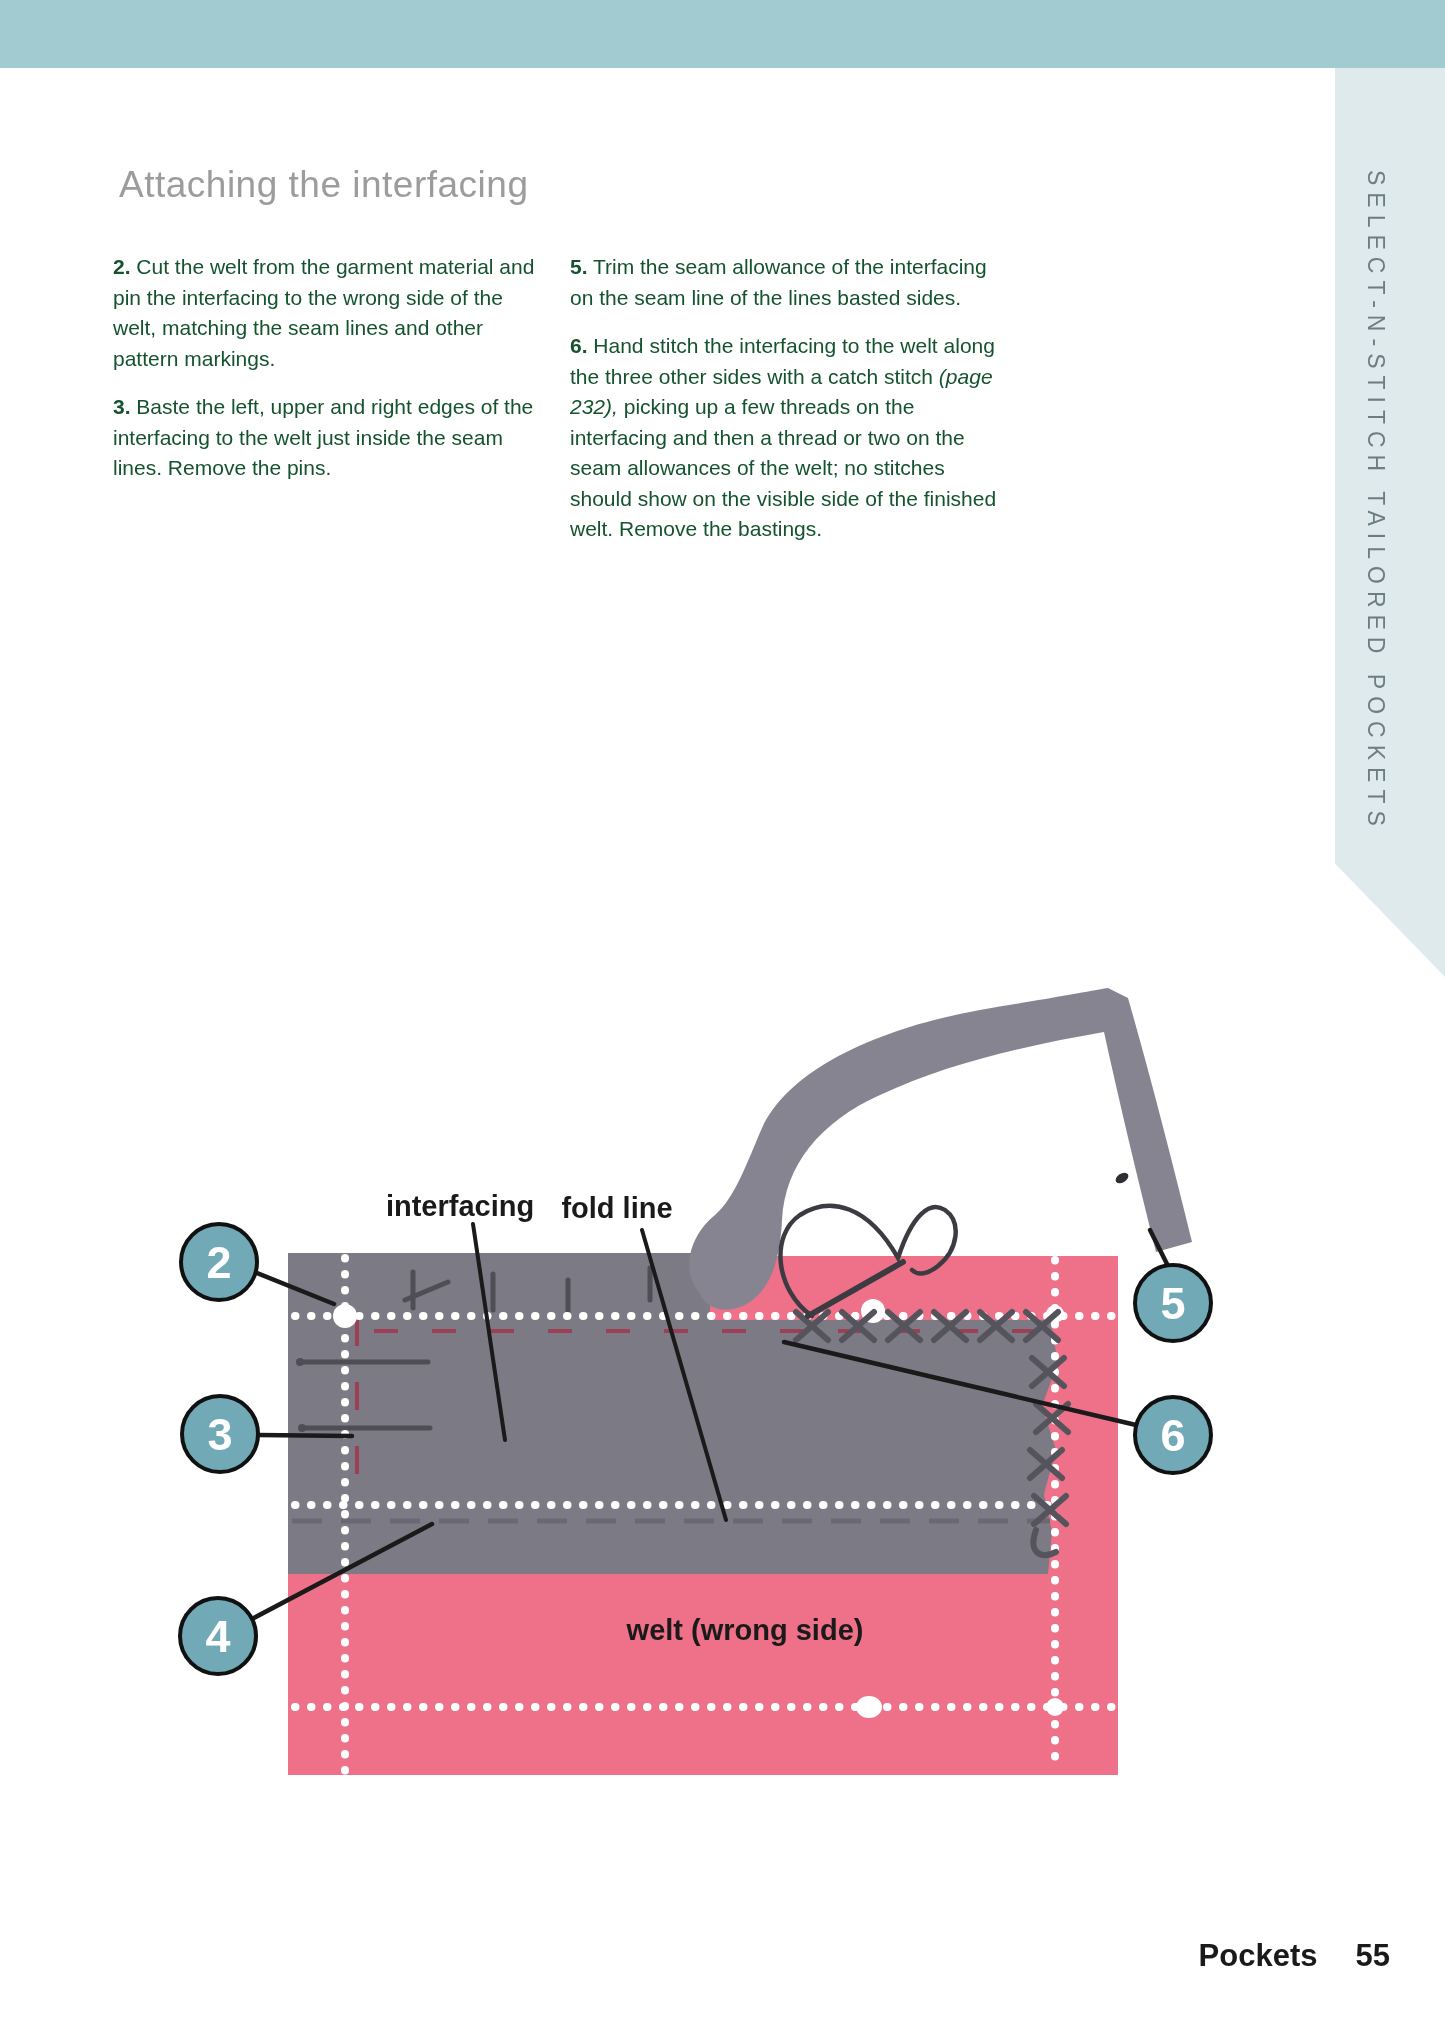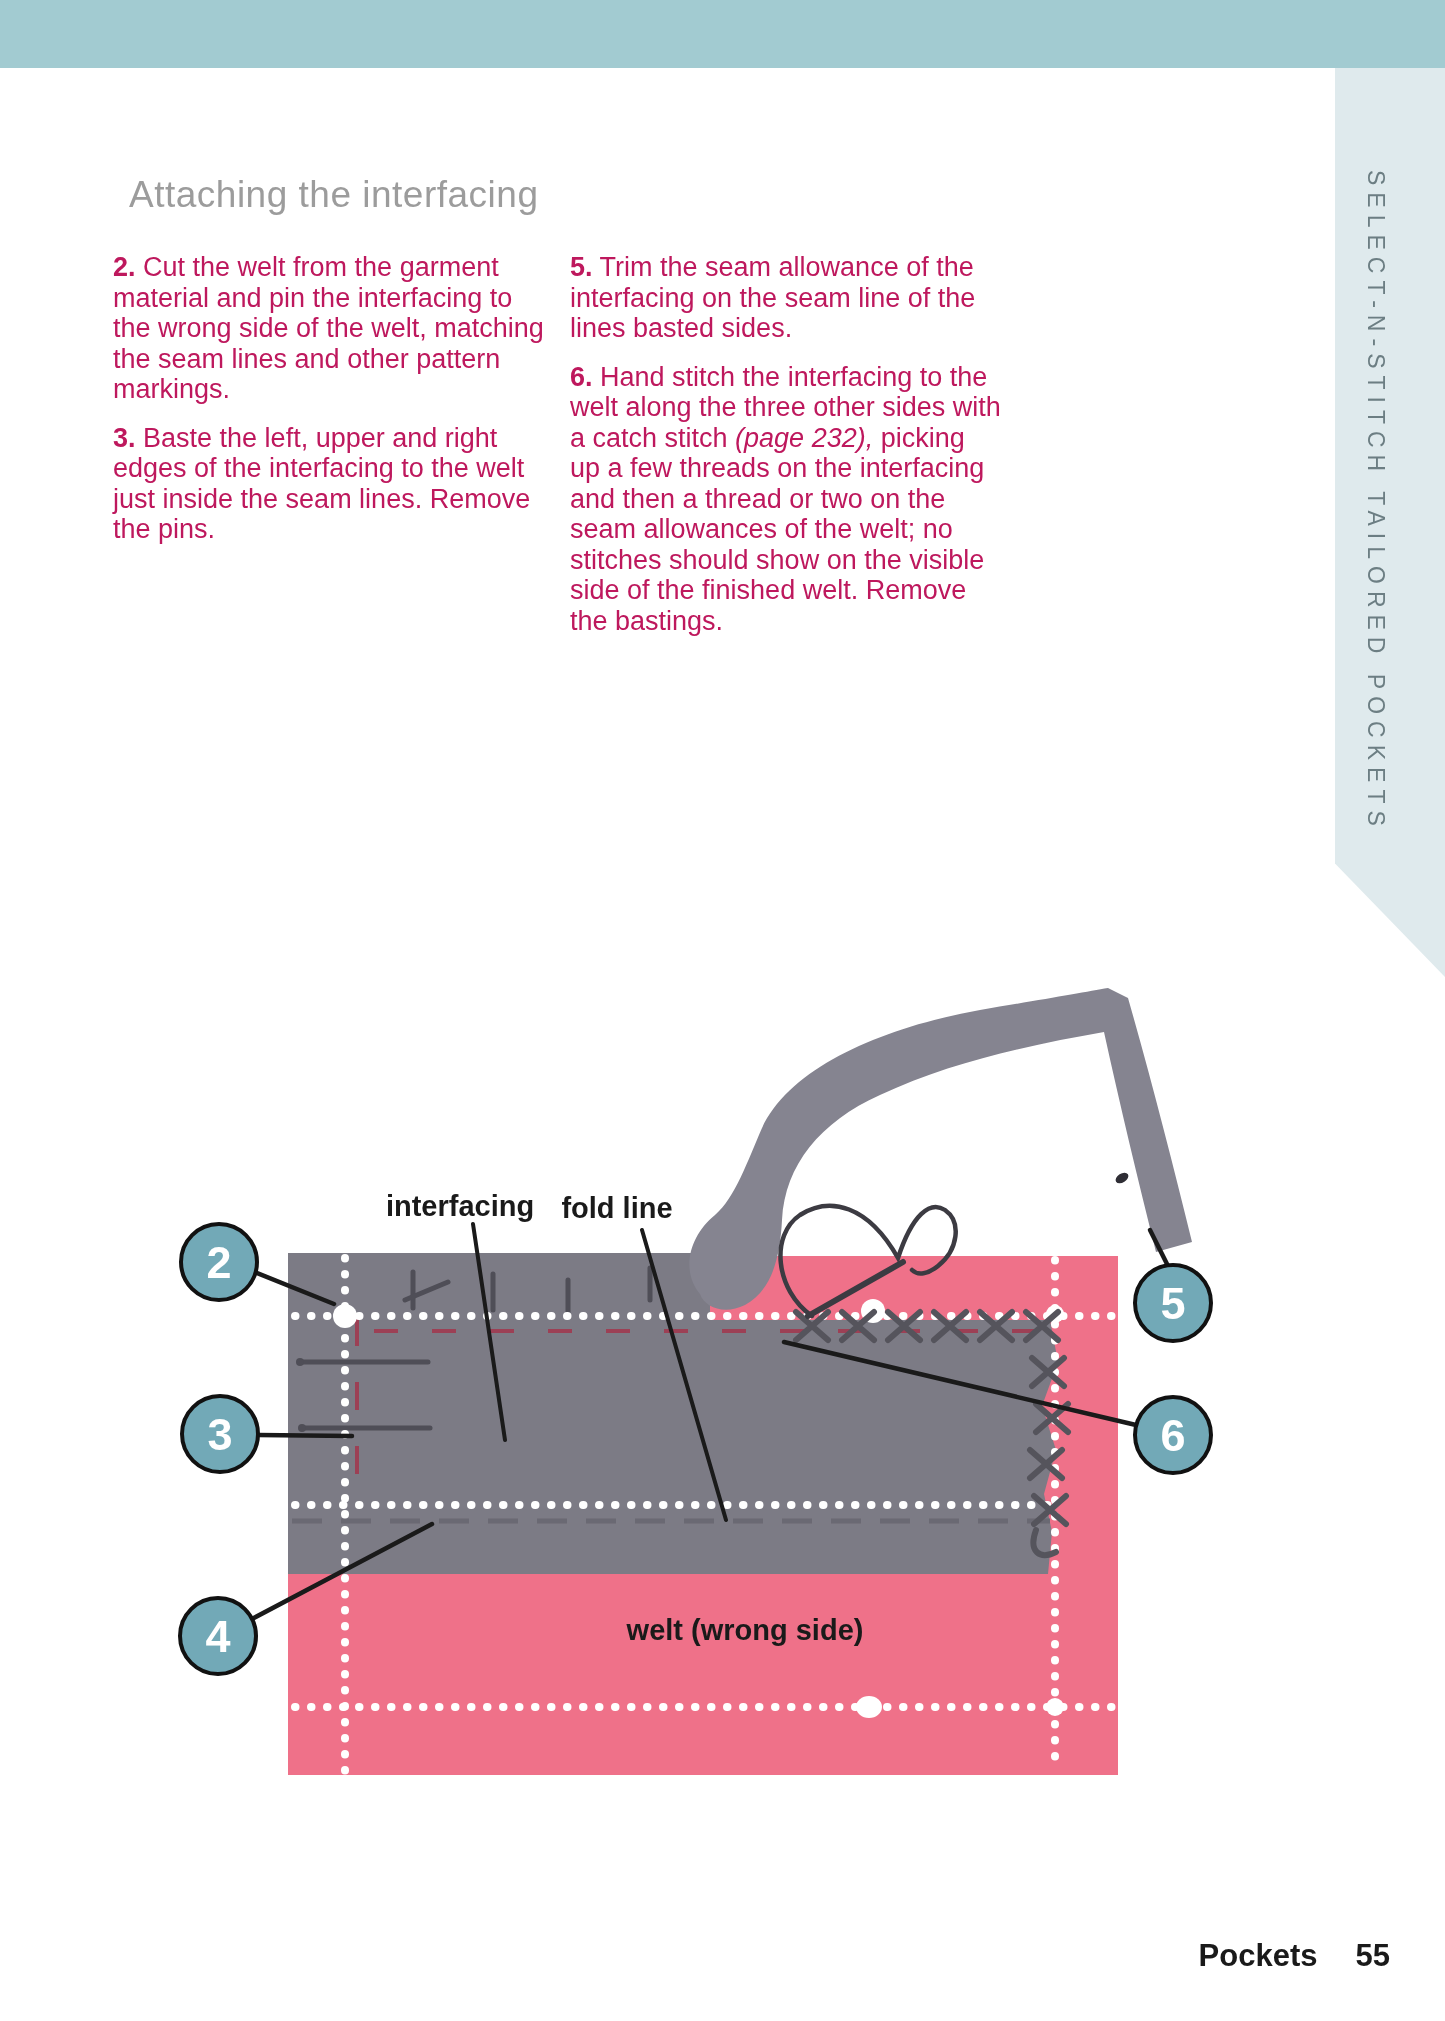--- a/index.html
+++ b/index.html
@@ -11,24 +11,24 @@
   .side-tab{
     position:absolute;left:1335px;top:68px;width:110px;height:909px;background:#dfeaed;
     clip-path:polygon(0 0,100% 0,100% 100%,0 87.5%);
   }
   .side-tab-text{
     position:absolute;left:1362px;top:170px;height:760px;
     writing-mode:vertical-rl;
     font-size:23px;letter-spacing:7px;color:#6c7e83;white-space:nowrap;
   }
   .title{
-    position:absolute;left:113px;top:158px;margin:16px;
+    position:absolute;left:113px;top:158px;margin:6px;
     font-size:37px;font-weight:400;color:#9c9c9c;letter-spacing:0.5px;
   }
-  .col{position:absolute;top:252px;width:432px;font-size:27px;line-height:30.5px;color:#be185d;}
+  .col{position:absolute;top:252px;width:432px;font-size:21px;line-height:30.5px;color:#14532d;}
   .col-left{left:113px;}
   .col-right{left:570px;}
   .col p{margin:0 0 18px 0;}
   .col b{font-weight:700;}
   .col i{font-style:italic;}
   .diagram{position:absolute;left:0;top:0;width:1445px;height:2021px;pointer-events:none;}
   .diagram text{font-family:"Liberation Sans",sans-serif;}
   .diag-label{font-size:29px;font-weight:600;fill:#1a1a1a;}
   .callout-num{font-size:45px;font-weight:700;fill:#ffffff;text-anchor:middle;}
   .footer{

